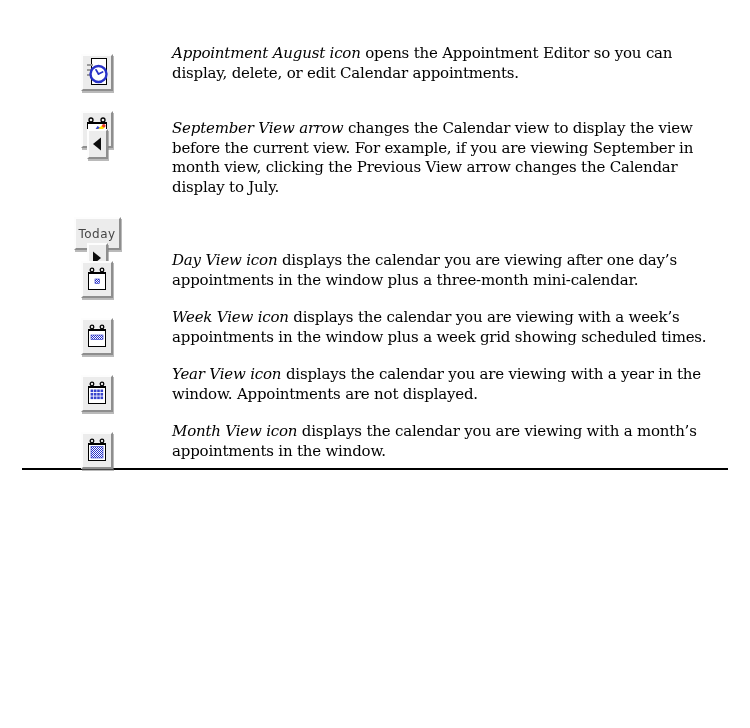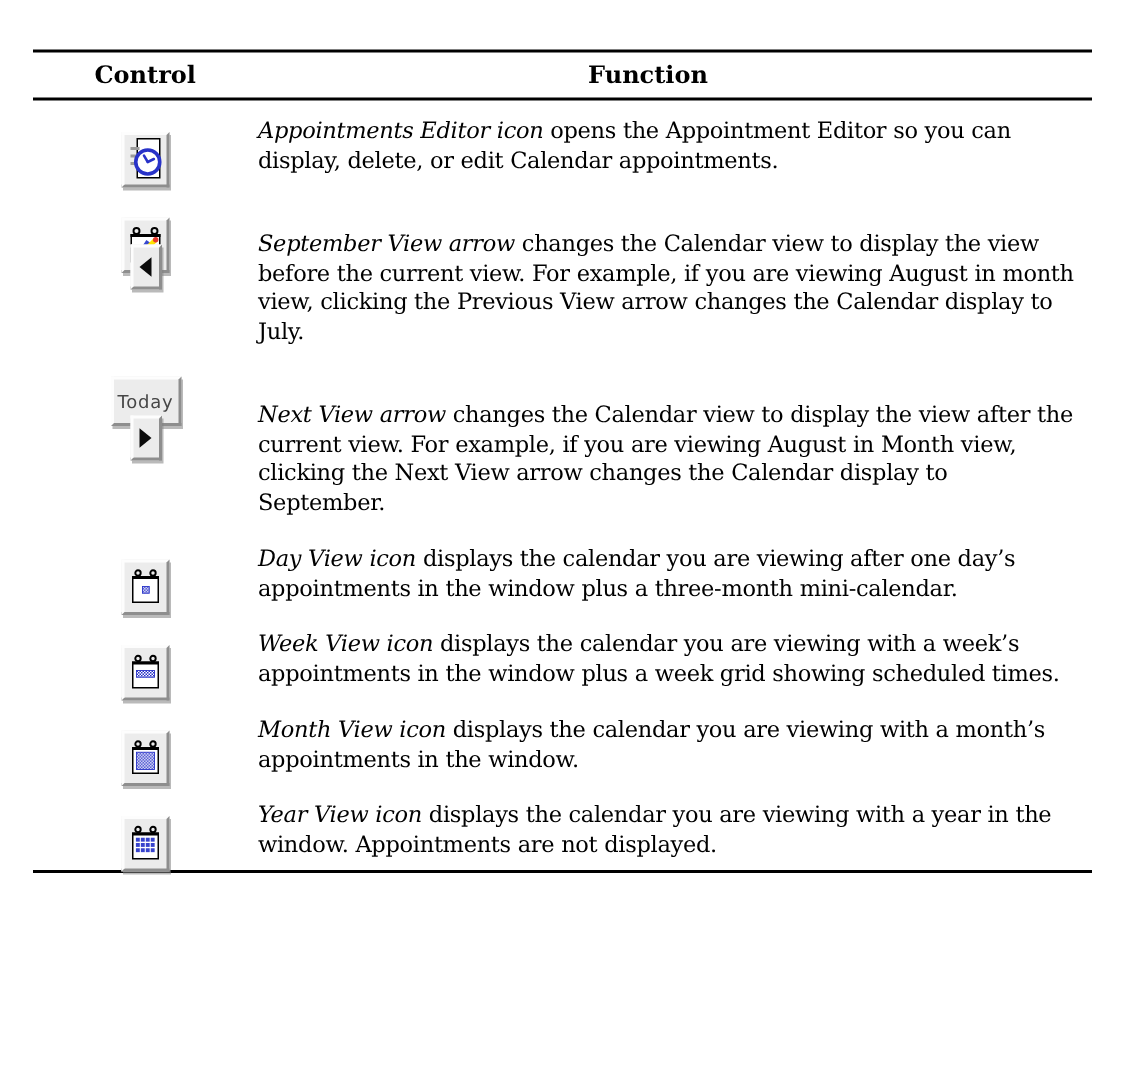--- a/index.html
+++ b/index.html
@@ -50,24 +50,20 @@
     font-family: "DejaVu Sans", sans-serif;
     font-size: 12px; color: #474747; letter-spacing: 0.5px;
   }
   svg { display: block; }
 </style>
 </head>
 <body>
 
 <div class="doc">
 
-  <div class="thead">
-    <div class="th-control">Control</div>
-    <div class="th-function">Function</div>
-  </div>
 
   <div class="tbody">
 
     <div class="row">
       <div class="cell-control">
         <div class="icon-wrap">
           <div class="btn3d btn-icon">
             <svg width="26" height="31" viewBox="0 0 26 31">
               <rect x="7.5" y="1.5" width="15" height="26" fill="#fff" stroke="#000"></rect>
               <g stroke="#9a9a9a" stroke-width="2">
@@ -78,21 +74,21 @@
               <circle cx="14.5" cy="17" r="8" fill="#fff" stroke="#2832c8" stroke-width="2.4"></circle>
               <g stroke="#2832c8" stroke-width="1.7" stroke-linecap="round">
                 <line x1="14.5" y1="17" x2="12" y2="12.8"></line>
                 <line x1="14.5" y1="17" x2="18.6" y2="15"></line>
               </g>
             </svg>
           </div>
         </div>
       </div>
       <div class="cell-function">
-        <p><em>Appointments Editor icon</em> <span>opens the Appointment Editor so you can display, delete, or edit Calendar appointments.</span></p>
+        <p><em>Appointment August icon</em> <span>opens the Appointment Editor so you can display, delete, or edit Calendar appointments.</span></p>
       </div>
     </div>
 
     <div class="row">
       <div class="cell-control">
         <div class="icon-wrap">
           <div class="btn3d btn-icon">
             <svg width="26" height="30" viewBox="0 0 26 30">
               <rect x="3.5" y="7.5" width="19" height="18" fill="#fff" stroke="#000"></rect>
               <rect x="3" y="7" width="20" height="2" fill="#000"></rect>
@@ -111,21 +107,21 @@
       <div class="cell-control">
         <div class="icon-wrap">
           <div class="btn3d btn-arrow">
             <svg width="14" height="20" viewBox="0 0 14 20">
               <polygon points="11,3.5 11,16.5 3,10" fill="#0c0c0c"></polygon>
             </svg>
           </div>
         </div>
       </div>
       <div class="cell-function">
-        <p><em>September View arrow</em> <span>changes the Calendar view to display the view before the current view. For example, if you are viewing August in month view, clicking the Previous View arrow changes the Calendar display to July.</span></p>
+        <p><em>September View arrow</em> <span>changes the Calendar view to display the view before the current view. For example, if you are viewing September in month view, clicking the Previous View arrow changes the Calendar display to July.</span></p>
       </div>
     </div>
 
     <div class="row">
       <div class="cell-control">
         <div class="icon-wrap today-pos">
           <div class="btn3d btn-today">
             <span>Today</span>
           </div>
         </div>
@@ -134,23 +130,20 @@
 
     <div class="row">
       <div class="cell-control">
         <div class="icon-wrap">
           <div class="btn3d btn-arrow">
             <svg width="14" height="20" viewBox="0 0 14 20">
               <polygon points="3,3.5 3,16.5 11,10" fill="#0c0c0c"></polygon>
             </svg>
           </div>
         </div>
-      </div>
-      <div class="cell-function">
-        <p><em>Next View arrow</em> <span>changes the Calendar view to display the view after the current view. For example, if you are viewing August in Month view, clicking the Next View arrow changes the Calendar display to September.</span></p>
       </div>
     </div>
 
     <div class="row">
       <div class="cell-control">
         <div class="icon-wrap">
           <div class="btn3d btn-icon">
             <svg width="26" height="30" viewBox="0 0 26 30">
               <defs>
                 <pattern id="pd-day" width="2" height="2" patternUnits="userSpaceOnUse">
@@ -189,46 +182,20 @@
               <rect x="4" y="7" width="18" height="2" fill="#000"></rect>
               <circle cx="8" cy="5" r="1.8" fill="none" stroke="#000" stroke-width="1.3"></circle>
               <circle cx="18" cy="5" r="1.8" fill="none" stroke="#000" stroke-width="1.3"></circle>
               <rect x="7" y="13" width="12" height="4.5" fill="url(#pd-week)" stroke="#2832c8" stroke-width="0.6"></rect>
             </svg>
           </div>
         </div>
       </div>
       <div class="cell-function">
         <p><em>Week View icon</em> <span>displays the calendar you are viewing with a week’s appointments in the window plus a week grid showing scheduled times.</span></p>
-      </div>
-    </div>
-
-    <div class="row">
-      <div class="cell-control">
-        <div class="icon-wrap">
-          <div class="btn3d btn-icon">
-            <svg width="26" height="30" viewBox="0 0 26 30">
-              <defs>
-                <pattern id="pd-month" width="2" height="2" patternUnits="userSpaceOnUse">
-                  <rect width="2" height="2" fill="#fff"></rect>
-                  <rect width="1" height="1" fill="#2832c8"></rect>
-                  <rect x="1" y="1" width="1" height="1" fill="#2832c8"></rect>
-                </pattern>
-              </defs>
-              <rect x="4.5" y="7.5" width="17" height="17" fill="#fff" stroke="#000"></rect>
-              <rect x="4" y="7" width="18" height="2" fill="#000"></rect>
-              <circle cx="8" cy="5" r="1.8" fill="none" stroke="#000" stroke-width="1.3"></circle>
-              <circle cx="18" cy="5" r="1.8" fill="none" stroke="#000" stroke-width="1.3"></circle>
-              <rect x="7" y="10.5" width="12" height="11.5" fill="url(#pd-month)" stroke="#2832c8" stroke-width="0.6"></rect>
-            </svg>
-          </div>
-        </div>
-      </div>
-      <div class="cell-function">
-        <p><em>Month View icon</em> <span>displays the calendar you are viewing with a month’s appointments in the window.</span></p>
       </div>
     </div>
 
     <div class="row">
       <div class="cell-control">
         <div class="icon-wrap">
           <div class="btn3d btn-icon">
             <svg width="26" height="30" viewBox="0 0 26 30">
               <rect x="4.5" y="7.5" width="17" height="17" fill="#fff" stroke="#000"></rect>
               <rect x="4" y="7" width="18" height="2" fill="#000"></rect>
@@ -250,14 +217,40 @@
               </g>
             </svg>
           </div>
         </div>
       </div>
       <div class="cell-function">
         <p><em>Year View icon</em> <span>displays the calendar you are viewing with a year in the window. Appointments are not displayed.</span></p>
       </div>
     </div>
 
+    <div class="row">
+      <div class="cell-control">
+        <div class="icon-wrap">
+          <div class="btn3d btn-icon">
+            <svg width="26" height="30" viewBox="0 0 26 30">
+              <defs>
+                <pattern id="pd-month" width="2" height="2" patternUnits="userSpaceOnUse">
+                  <rect width="2" height="2" fill="#fff"></rect>
+                  <rect width="1" height="1" fill="#2832c8"></rect>
+                  <rect x="1" y="1" width="1" height="1" fill="#2832c8"></rect>
+                </pattern>
+              </defs>
+              <rect x="4.5" y="7.5" width="17" height="17" fill="#fff" stroke="#000"></rect>
+              <rect x="4" y="7" width="18" height="2" fill="#000"></rect>
+              <circle cx="8" cy="5" r="1.8" fill="none" stroke="#000" stroke-width="1.3"></circle>
+              <circle cx="18" cy="5" r="1.8" fill="none" stroke="#000" stroke-width="1.3"></circle>
+              <rect x="7" y="10.5" width="12" height="11.5" fill="url(#pd-month)" stroke="#2832c8" stroke-width="0.6"></rect>
+            </svg>
+          </div>
+        </div>
+      </div>
+      <div class="cell-function">
+        <p><em>Month View icon</em> <span>displays the calendar you are viewing with a month’s appointments in the window.</span></p>
+      </div>
+    </div>
+
   </div>
 </div>
 
 </body></html>

